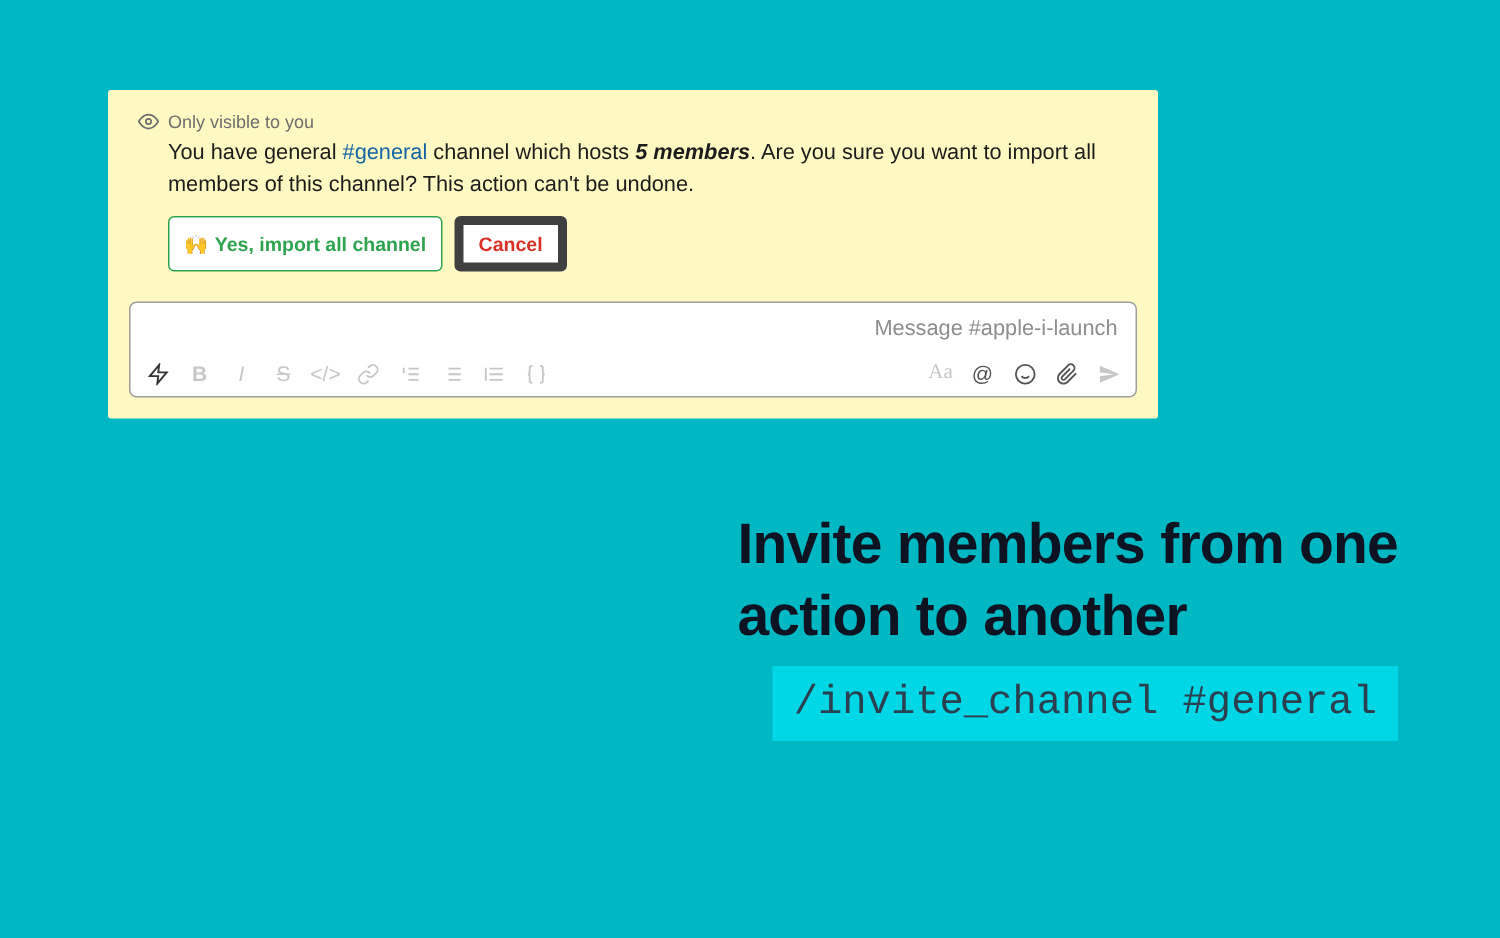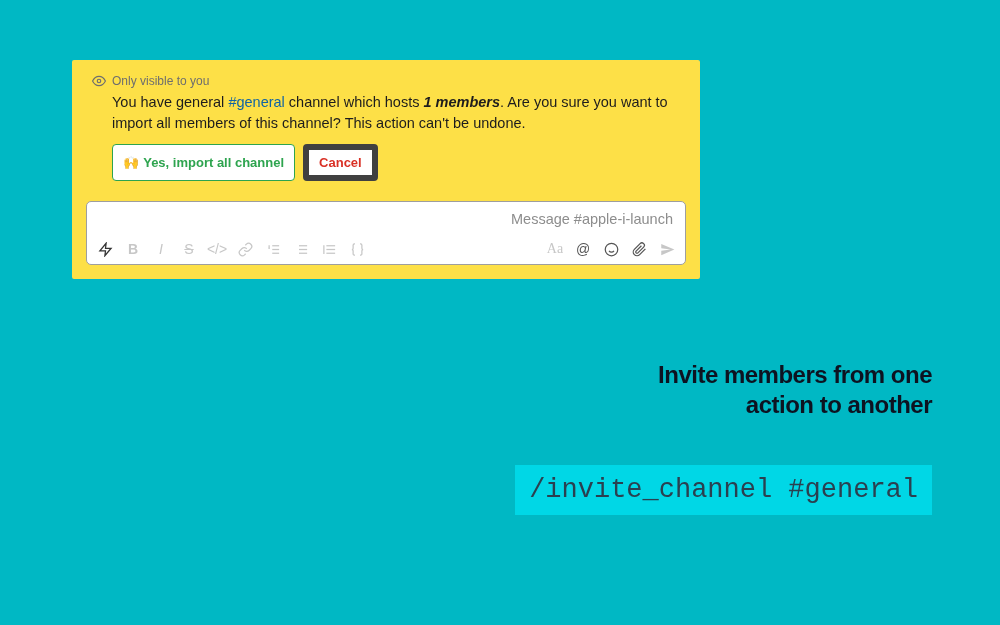--- a/index.html
+++ b/index.html
@@ -8,22 +8,22 @@
       height: 625px;
       background: #00b8c4;
       font-family: -apple-system, BlinkMacSystemFont, "Segoe UI", Helvetica, Arial, sans-serif;
       position: relative;
       overflow: hidden;
     }
     .slack-card {
       position: absolute;
       left: 72px;
       top: 60px;
-      width: 628px;
-      background: #fde047;
+      width: 700px;
+      background: #fef9c3;
       padding: 14px;
       border-radius: 2px;
     }
     .ephemeral-notice {
       display: flex;
       align-items: center;
       gap: 6px;
       color: #6e6e6e;
       font-size: 12px;
       padding-left: 6px;
@@ -103,32 +103,31 @@
       display: inline-flex;
       align-items: center;
       justify-content: center;
     }
     .tool-icon.dark { color: #555; }
     .tool-icon.lightning { color: #333; font-size: 16px; }
     .tool-icon svg { width: 15px; height: 15px; }
     .headline {
       position: absolute;
       right: 68px;
-      top: 360px;
-      text-align: right;
+      top: 340px;
       font-weight: 800;
-      font-size: 24px;
+      font-size: 38px;
       line-height: 1.25;
       color: #0d1321;
       letter-spacing: -0.5px;
     }
     .command-strip {
       position: absolute;
       right: 68px;
-      top: 465px;
+      top: 444px;
       background: #00d7e6;
       padding: 10px 14px;
       font-family: "SFMono-Regular", Consolas, "Liberation Mono", Menlo, monospace;
       font-size: 27px;
       color: #2a4050;
       letter-spacing: 0px;
     }
   </style>
 </head>
 <body>
@@ -137,21 +136,21 @@
   <div class="ephemeral-notice">
     <span class="eye-icon">
       <svg viewBox="0 0 24 24" fill="none" stroke="#6e6e6e" stroke-width="2">
           <path d="M1 12s4-8 11-8 11 8 11 8-4 8-11 8-11-8-11-8z"></path>
           <circle cx="12" cy="12" r="3"></circle>
         </svg>
     </span>
     <span>Only visible to you</span>
   </div>
   <div class="message-body">
-    <span>You have general </span><a class="channel-link">#general</a><span> channel which hosts </span><span class="bold-italic">1 members</span><span>. Are you sure you want to import all members of this channel? This action can't be undone.</span>
+    <span>You have general </span><a class="channel-link">#general</a><span> channel which hosts </span><span class="bold-italic">5 members</span><span>. Are you sure you want to import all members of this channel? This action can't be undone.</span>
   </div>
   <div class="button-row">
     <button class="btn btn-confirm">
       <span>🙌</span>
       <span>Yes, import all channel</span>
     </button>
     <button class="btn btn-cancel">Cancel</button>
   </div>
   <div class="composer">
     <div class="composer-input">Message #apple-i-launch</div>

